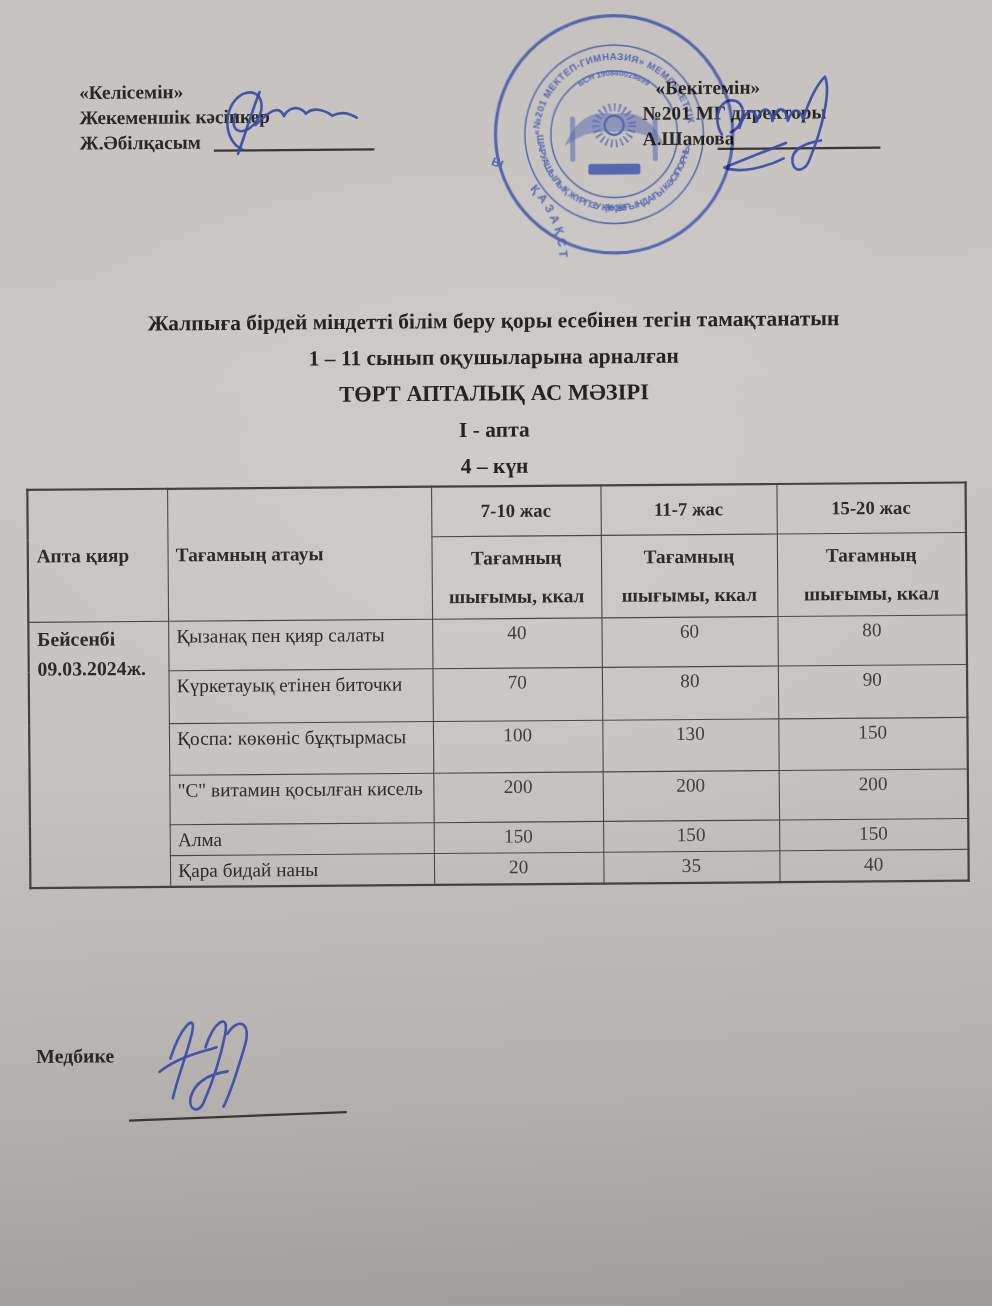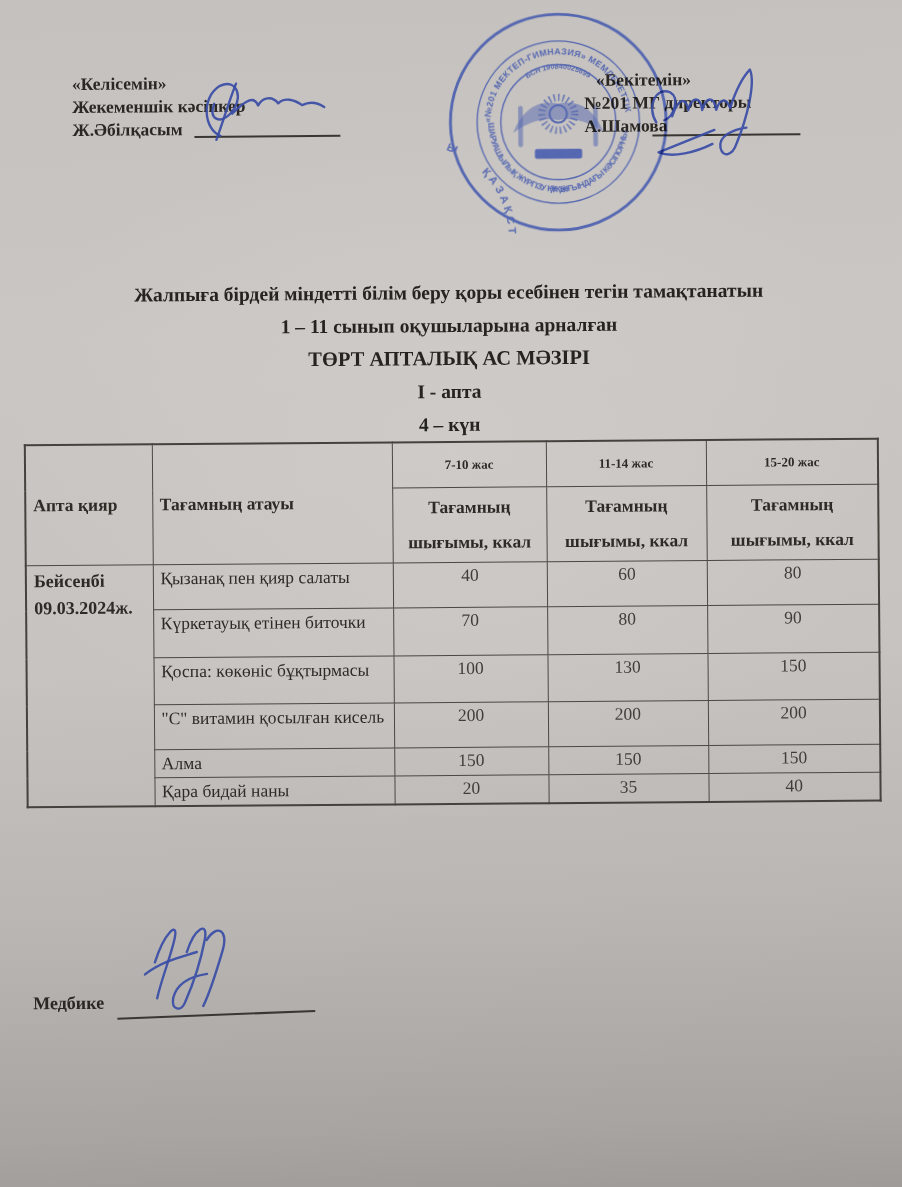--- a/index.html
+++ b/index.html
@@ -40,27 +40,27 @@
 
   .title-block { position:absolute; left:0; right:0; top:276px; text-align:center; color:#262420; font-weight:bold; }
   .title-block .t-line  { font-size:19.5px; line-height:33px; }
   .title-block .t-line3 { font-size:20.5px; }
 
   .menu-wrap { position:absolute; left:25px; top:441px; }
   table.menu { border-collapse:collapse; table-layout:fixed; width:853px; color:#2e2b27; }
   table.menu th, table.menu td { border:1.6px solid #4c4843; padding:2px 7px; }
   table.menu { border:2.4px solid #45423d; }
   th.hdr { font-weight:bold; font-size:17.5px; text-align:left; vertical-align:middle; }
-  th.age { font-weight:bold; font-size:13px; text-align:center; vertical-align:middle; height:40px; }
+  th.age { font-weight:bold; font-size:17px; text-align:center; vertical-align:middle; height:40px; }
   th.sub { font-weight:bold; font-size:17.5px; text-align:center; vertical-align:middle; height:70px; line-height:2.0; }
   td.day  { font-weight:bold; font-size:18px; vertical-align:top; line-height:1.5; padding-top:5px; }
   td.dish { font-size:17.5px; vertical-align:top; line-height:1.3; }
   td.val  { font-size:17.5px; vertical-align:top; text-align:center; color:#413e39; }
 
-  .footer-label { position:absolute; left:30px; top:990px; font-weight:bold; font-size:18px; color:#2b2824; }
+  .footer-label { position:absolute; left:30px; top:947px; font-weight:bold; font-size:18px; color:#2b2824; }
 </style>
 </head>
 <body>
 
 <div class="scan">
   <div class="sheet">
 
     <div class="approval approval-left">
       <div>«Келісемін»</div>
       <div>Жекеменшік кәсіпкер</div>
@@ -137,21 +137,21 @@
             <col style="width:240px">
             <col style="width:154px">
             <col style="width:160px">
             <col style="width:172px">
         </colgroup>
         <thead>
           <tr>
             <th class="hdr" rowspan="2">Апта қияр</th>
             <th class="hdr" rowspan="2">Тағамның атауы</th>
             <th class="age">7-10 жас</th>
-            <th class="age">11-14 жас</th>
+            <th class="age">11-7 жас</th>
             <th class="age">15-20 жас</th>
           </tr>
           <tr>
             <th class="sub">Тағамның шығымы, ккал</th>
             <th class="sub">Тағамның шығымы, ккал</th>
             <th class="sub">Тағамның шығымы, ккал</th>
           </tr>
         </thead>
         <tbody>
           <tr style="height:45px">

